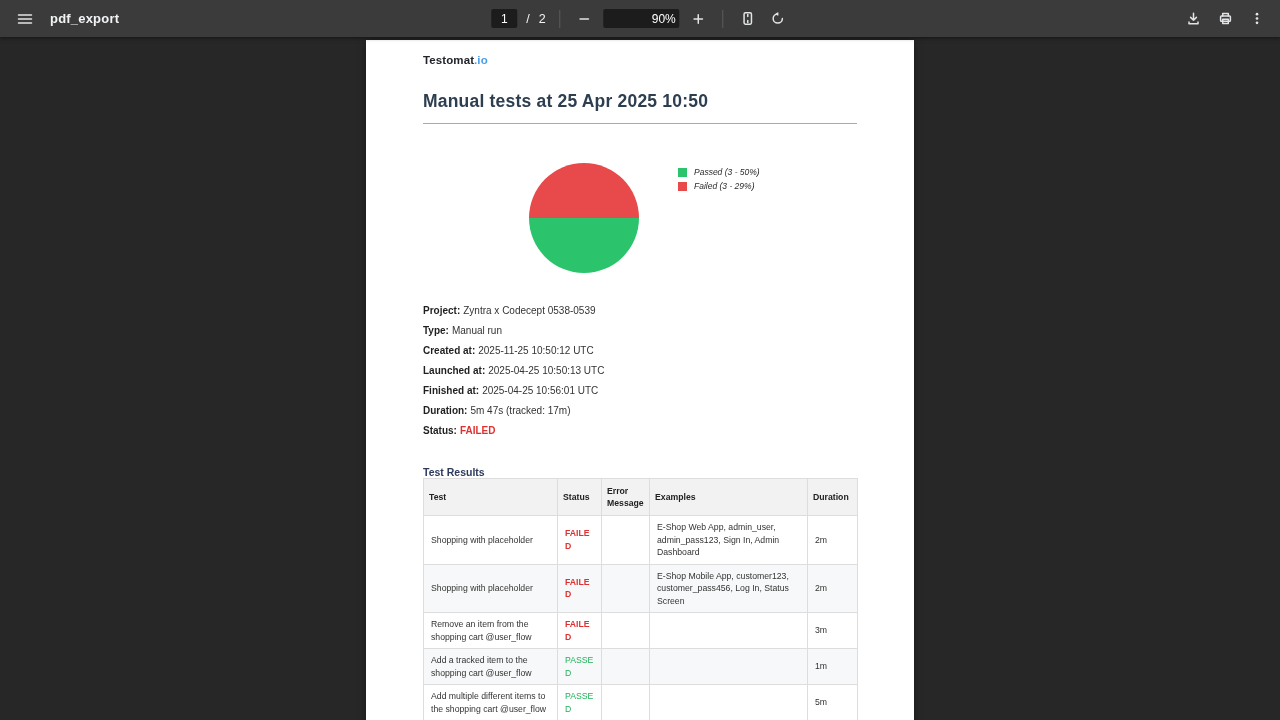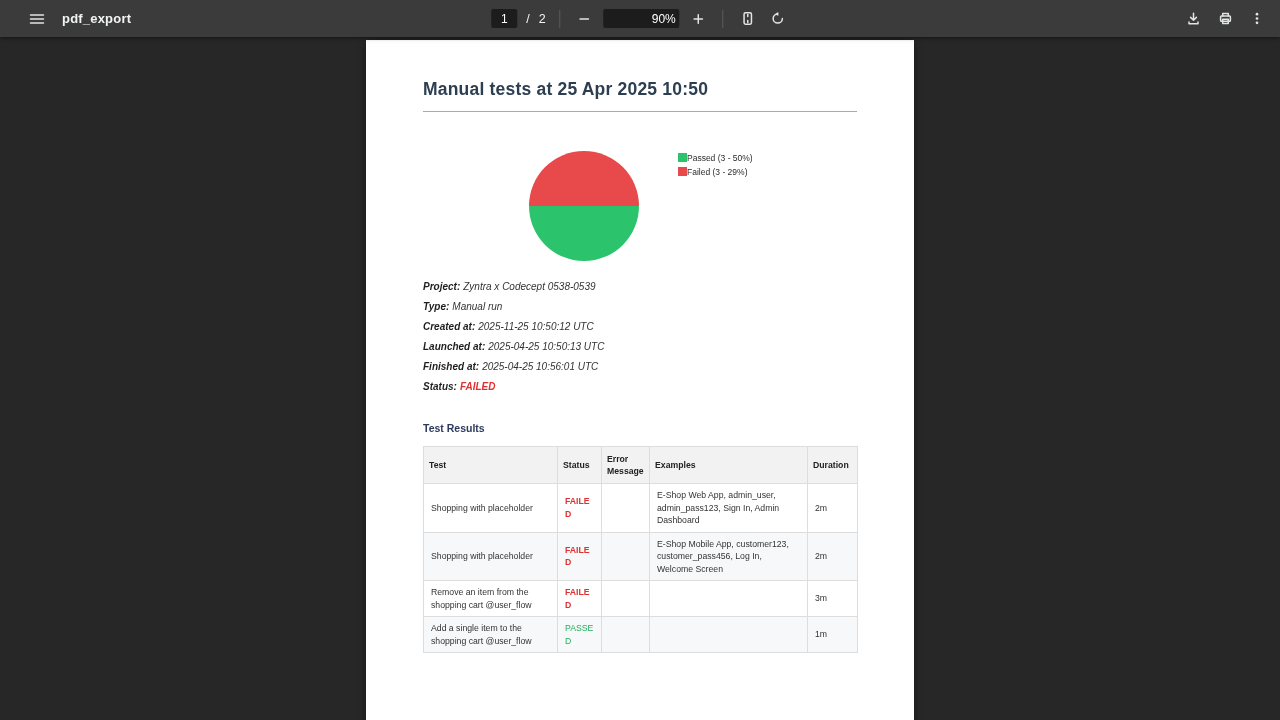--- a/index.html
+++ b/index.html
@@ -2,21 +2,21 @@
 <html><head>
 <meta charset="utf-8">
 <style>
   * { margin:0; padding:0; box-sizing:border-box; }
   html,body { width:1280px; height:720px; overflow:hidden; }
   body { background:#272727; font-family:"Liberation Sans", sans-serif; }
 
   
   .toolbar { position:relative; height:37px; background:#3b3b3b; display:flex; align-items:center;
              box-shadow:0 1px 4px rgba(0,0,0,.5); z-index:5; }
-  .tb-left { display:flex; align-items:center; gap:13px; padding-left:25px; }
+  .tb-left { display:flex; align-items:center; gap:13px; padding-left:13px; }
   .tb-btn { background:none; border:0; padding:3px; display:flex; align-items:center; justify-content:center; cursor:pointer; }
   .tb-title { color:#f1f3f4; font-size:13px; font-weight:700; letter-spacing:.2px; }
   .tb-center { position:absolute; left:50%; top:0; height:100%; transform:translateX(-50%);
                display:flex; align-items:center; gap:9px; }
   .dark-box { min-width:26px; height:19px; padding:0 4px; background:#1c1c1c; border-radius:2px;
               color:#fff; font-size:12px; display:flex; align-items:center; justify-content:center; }
   .zoom-box { min-width:38px;padding-left:48px; }
   .page-total { color:#f1f3f4; font-size:12.5px; }
   .sep { width:1px; height:18px; background:#5c5c5c; margin:0 5px; }
   .tb-right { margin-left:auto; display:flex; align-items:center; gap:11px; padding-right:13px; }
@@ -34,31 +34,31 @@
   .logo-tld { color:#4a9fe8; }
   .report-title { margin-top:25px; font-size:17.5px; line-height:20px; font-weight:700; color:#2c3e50; letter-spacing:.2px; }
   .rule { border:0; border-top:1px solid #a9a9a9; margin-top:12px; }
 
   .chart-row { position:relative; margin-top:39px; height:110px; }
   .pie { position:absolute; left:106px; top:0; width:110px; height:110px; }
   .pie-half { position:absolute; left:0; width:110px; height:55px; }
   .pie-top { top:0; border-radius:55px 55px 0 0; }
   .pie-bottom { top:55px; border-radius:0 0 55px 55px; }
   .legend { position:absolute; left:255px; top:2px; }
-  .legend-item { display:flex; height:14px; }
+  .legend-item { display:flex; align-items:center; gap:7px; height:14px;font-style:italic; }
   .swatch { width:9px; height:9px; flex:0 0 auto; }
   .legend-label { font-size:8.5px; color:#2b2b2b; }
 
-  .meta { margin-top:20px;font-style:italic; }
+  .meta { margin-top:32px; }
   .meta-line { height:20px; font-size:10px; color:#333; }
   .meta-label { font-weight:700; color:#1f1f1f; margin-right:3px; }
 
   .section-title { margin-top:21px; font-size:10.5px; font-weight:700; color:#2d3a5e; }
 
-  table.results { margin-top:12px; width:434px; border-collapse:collapse; table-layout:fixed; }
+  table.results { width:434px; border-collapse:collapse; table-layout:fixed; }
   .results th, .results td { border:1px solid #dddddd; text-align:left; vertical-align:middle; }
   .results th { background:#f2f2f2; font-size:8.7px; font-weight:700; color:#222; padding:6px 5px; line-height:12px; }
   .results td { font-size:8.7px; color:#333; padding:5px 7px; line-height:12.5px; word-wrap:break-word; }
   .results tbody tr:nth-child(even) { background:#f7f8f9; }
   [data-status="FAILED"] { color:#e03131; font-weight:700; }
   [data-status="PASSED"] { color:#1fb35b; font-weight:400; }
 </style>
 </head>
 <body>
 
@@ -122,20 +122,23 @@
         <circle class="tb-icon-fill" cx="7" cy="7.5" r="1.35"></circle>
         <circle class="tb-icon-fill" cx="7" cy="11.8" r="1.35"></circle>
       </svg>
     </button>
   </div>
 </div>
 
 <div class="viewer">
   <div class="page">
 
+    <div class="logo">
+      <span>Testomat</span><span class="logo-tld">.io</span>
+    </div>
 
     <div class="report-title">Manual tests at 25 Apr 2025 10:50</div>
     <hr class="rule">
 
     <div class="chart-row">
       <div class="pie">
         <div class="pie-half pie-top" style="background: rgb(232, 73, 74);"></div>
         <div class="pie-half pie-bottom" style="background: rgb(43, 196, 108);"></div>
       </div>
       <div class="legend">
@@ -160,20 +163,23 @@
       <div class="meta-line">
         <span class="meta-label">Created at:</span><span>2025-11-25 10:50:12 UTC</span>
       </div>
       <div class="meta-line">
         <span class="meta-label">Launched at:</span><span>2025-04-25 10:50:13 UTC</span>
       </div>
       <div class="meta-line">
         <span class="meta-label">Finished at:</span><span>2025-04-25 10:56:01 UTC</span>
       </div>
       <div class="meta-line">
+        <span class="meta-label">Duration:</span><span>5m 47s (tracked: 17m)</span>
+      </div>
+      <div class="meta-line">
         <span class="meta-label">Status:</span><span data-status="FAILED">FAILED</span>
       </div>
     </div>
 
     <div class="section-title">Test Results</div>
 
     <table class="results">
       <colgroup>
         <col style="width:134px">
           <col style="width:44px">
@@ -195,34 +201,41 @@
           <td>Shopping with placeholder</td>
           <td><span data-status="FAILED">FAILED</span></td>
           <td></td>
           <td>E-Shop Web App, admin_user, admin_pass123, Sign In, Admin Dashboard</td>
           <td>2m</td>
         </tr>
         <tr>
           <td>Shopping with placeholder</td>
           <td><span data-status="FAILED">FAILED</span></td>
           <td></td>
-          <td>E-Shop Mobile App, customer123, customer_pass456, Log In, Welcome Screen</td>
+          <td>E-Shop Mobile App, customer123, customer_pass456, Log In, Status Screen</td>
           <td>2m</td>
         </tr>
         <tr>
           <td>Remove an item from the shopping cart @user_flow</td>
           <td><span data-status="FAILED">FAILED</span></td>
           <td></td>
           <td></td>
           <td>3m</td>
         </tr>
         <tr>
-          <td>Add a single item to the shopping cart @user_flow</td>
+          <td>Add a tracked item to the shopping cart @user_flow</td>
           <td><span data-status="PASSED">PASSED</span></td>
           <td></td>
           <td></td>
           <td>1m</td>
+        </tr>
+        <tr>
+          <td>Add multiple different items to the shopping cart @user_flow</td>
+          <td><span data-status="PASSED">PASSED</span></td>
+          <td></td>
+          <td></td>
+          <td>5m</td>
         </tr>
       </tbody>
     </table>
 
   </div>
 </div>
 
 </body></html>

